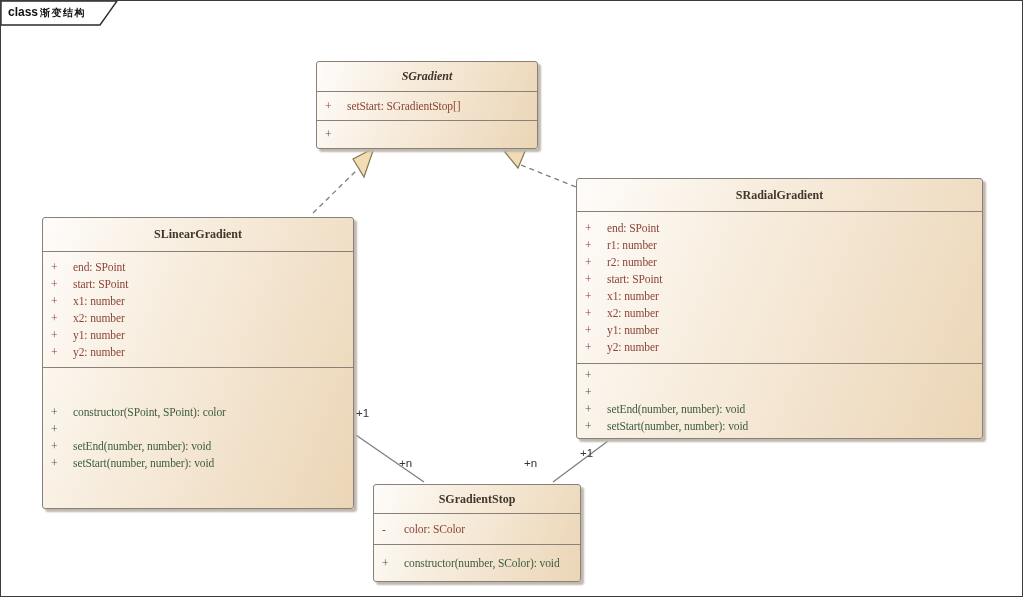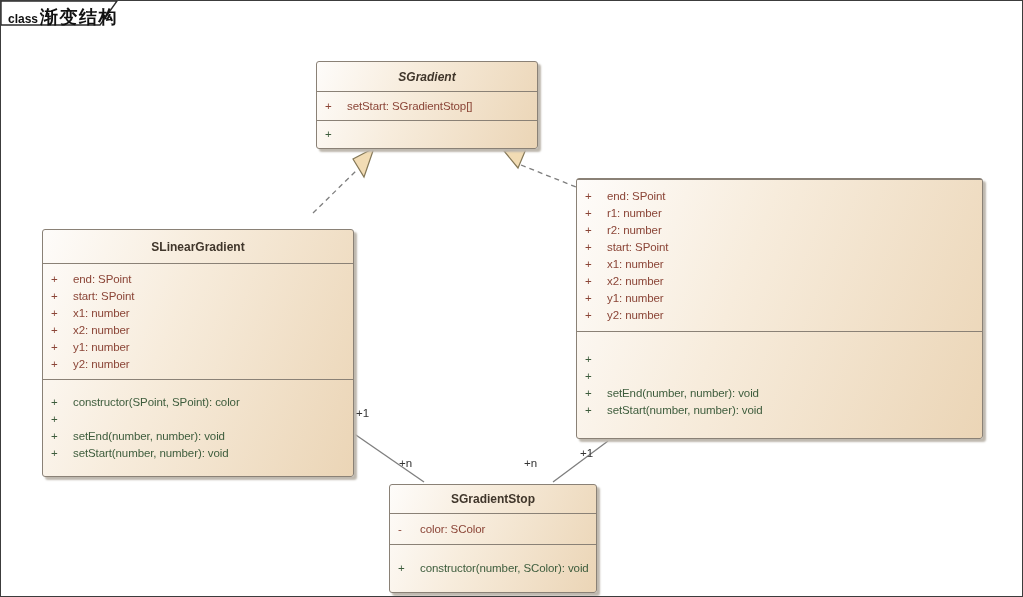--- a/index.html
+++ b/index.html
@@ -6,21 +6,21 @@
   .frame{
     position:relative;width:1023px;height:597px;box-sizing:border-box;
     border:1px solid #3c3c3c;background:#ffffff;overflow:hidden;
   }
   .connector-layer{position:absolute;left:0;top:0;width:1023px;height:597px;}
   .uml-class{
     position:absolute;box-sizing:border-box;
     border:1.5px solid var(--box-border);border-radius:3px;
     background:linear-gradient(112deg,var(--fill-light) 0%,#f7ecdc 40%,var(--fill-dark) 100%);
     box-shadow:3px 3px 2px #beb8ae;
-    display:flex;flex-direction:column;
+    display:flex;flex-direction:column;font-family:Liberation Serif, serif;
   }
   .uml-title{
     display:flex;align-items:center;justify-content:center;
     font-size:12px;font-weight:bold;color:var(--title-color);flex:0 0 auto;
   }
   .uml-title.abstract{font-style:italic;}
   .uml-attrs,.uml-methods{
     border-top:1px solid var(--box-border);
     display:flex;flex-direction:column;justify-content:center;
     flex:0 0 auto;overflow:hidden;
@@ -28,21 +28,21 @@
   .uml-methods{flex:1 1 auto;}
   .member{display:flex;line-height:17px;font-size:11.5px;letter-spacing:-0.1px;white-space:nowrap;}
   .member .sign{flex:0 0 22px;padding-left:8px;}
   .member.attr{color:var(--attr-color);}
   .member.meth{color:var(--meth-color);}
   .mult{position:absolute;font-size:11.5px;color:var(--mult-color);}
   .frame-tab{position:absolute;left:0;top:0;width:130px;height:26px;}
   .frame-tab-text{
     position:absolute;left:7px;top:4px;font-size:12px;font-weight:bold;color:#111;white-space:nowrap;
   }
-  .frame-tab-text .cn{font-size:18px;letter-spacing:1.5px;margin-left:2px;}
+  .frame-tab-text .cn{font-size:10px;letter-spacing:1.5px;margin-left:2px;}
 </style>
 </head>
 <body>
 
 <div class="frame">
 
   <svg class="connector-layer" viewBox="0 0 1023 597">
     <line x1="312" y1="212" x2="357" y2="168" stroke="#7e7e7e" stroke-width="1.3" stroke-dasharray="5 4"></line>
     <polygon points="373,147 352,158 363,176" fill="#F2DCB4" stroke="#847756" stroke-width="1.2"></polygon>
     <line x1="520" y1="164" x2="575" y2="186" stroke="#7e7e7e" stroke-width="1.3" stroke-dasharray="5 4"></line>
@@ -59,21 +59,21 @@
           <span>setStart: SGradientStop[]</span>
         </div>
       </div>
     <div class="uml-methods">
         <div class="member meth">
           <span class="sign">+</span>
         </div>
       </div>
   </div>
 
-  <div class="uml-class" style="left:41px;top:228px;width:312px;height:248px">
+  <div class="uml-class" style="left:41px;top:216px;width:312px;height:292px">
     <div class="uml-title" style="height:33px">SLinearGradient</div>
     <div class="uml-attrs" style="height:115px">
         <div class="member attr">
           <span class="sign">+</span>
           <span>end: SPoint</span>
         </div>
         <div class="member attr">
           <span class="sign">+</span>
           <span>start: SPoint</span>
         </div>
@@ -107,20 +107,21 @@
           <span>setEnd(number, number): void</span>
         </div>
         <div class="member meth">
           <span class="sign">+</span>
           <span>setStart(number, number): void</span>
         </div>
       </div>
   </div>
 
   <div class="uml-class" style="left:575px;top:177px;width:407px;height:261px">
+    <div class="uml-title" style="height:32px">SRadialGradient</div>
     <div class="uml-attrs" style="height:151px">
         <div class="member attr">
           <span class="sign">+</span>
           <span>end: SPoint</span>
         </div>
         <div class="member attr">
           <span class="sign">+</span>
           <span>r1: number</span>
         </div>
         <div class="member attr">
@@ -159,21 +160,21 @@
           <span class="sign">+</span>
           <span>setEnd(number, number): void</span>
         </div>
         <div class="member meth">
           <span class="sign">+</span>
           <span>setStart(number, number): void</span>
         </div>
       </div>
   </div>
 
-  <div class="uml-class" style="left:388px;top:483px;width:208px;height:109px">
+  <div class="uml-class" style="left:372px;top:483px;width:208px;height:98px">
     <div class="uml-title" style="height:28px">SGradientStop</div>
     <div class="uml-attrs" style="height:30px">
         <div class="member attr">
           <span class="sign">-</span>
           <span>color: SColor</span>
         </div>
       </div>
     <div class="uml-methods">
         <div class="member meth">
           <span class="sign">+</span>

